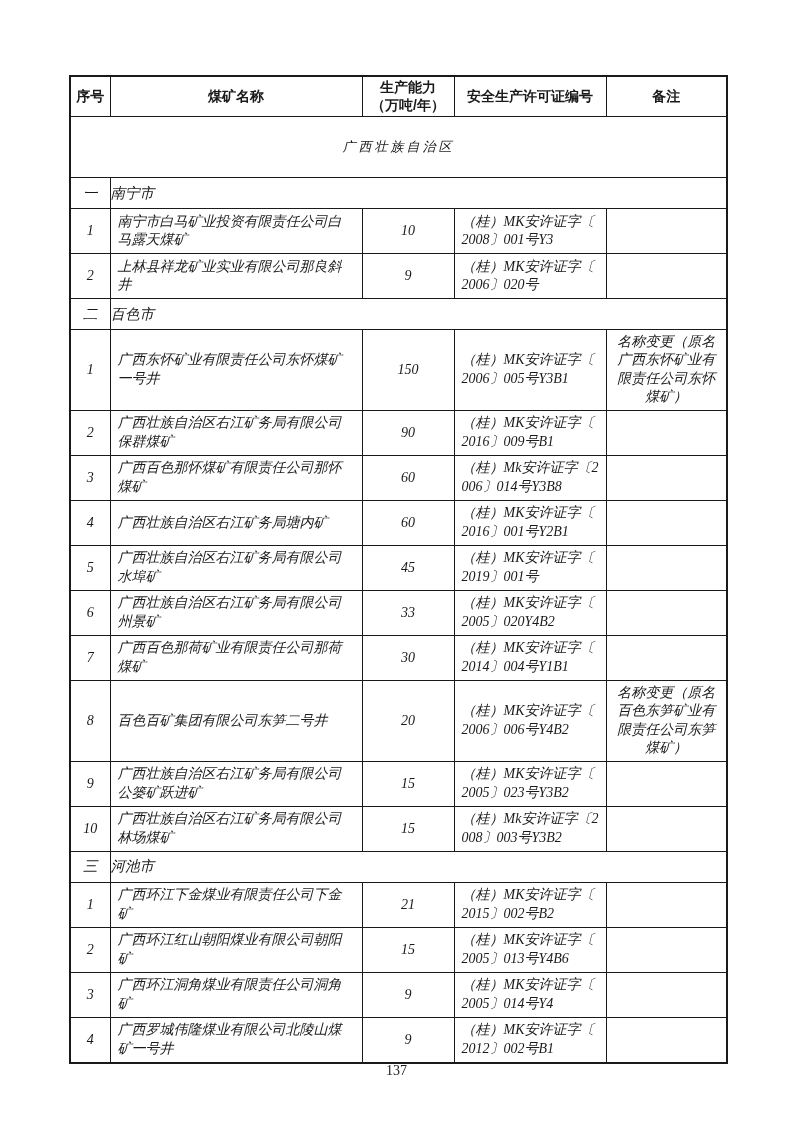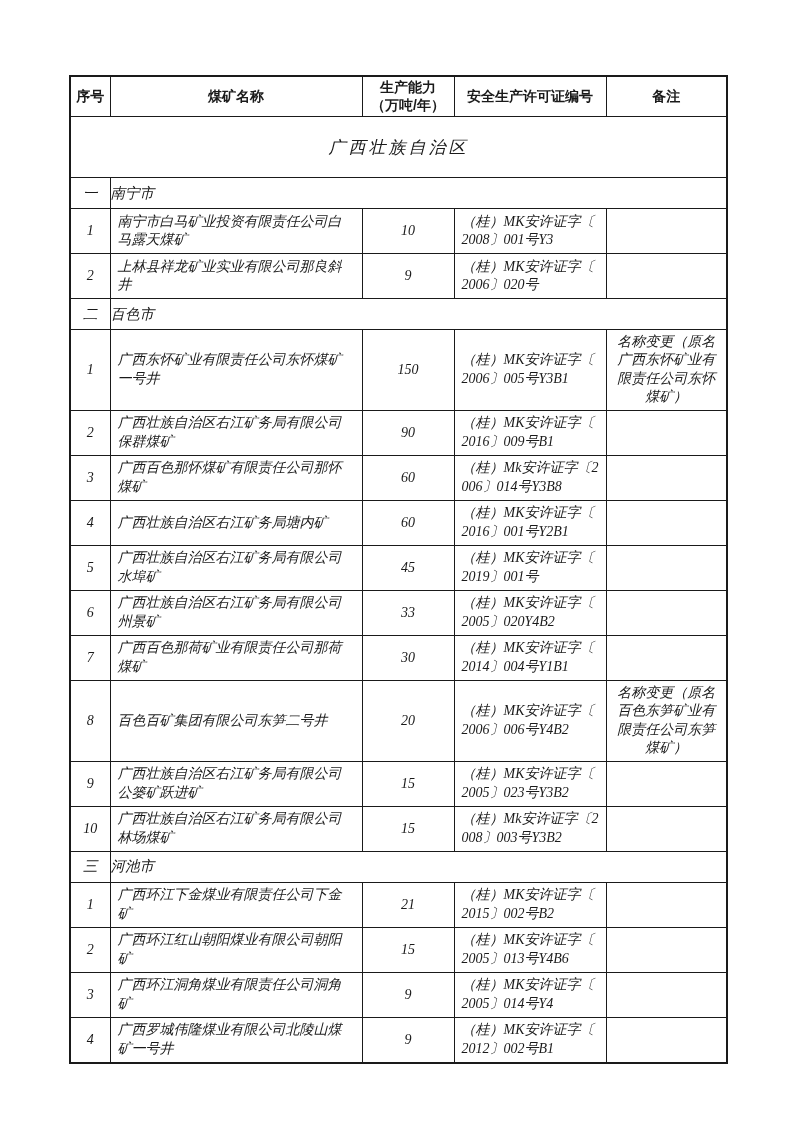--- a/index.html
+++ b/index.html
@@ -39,21 +39,21 @@
     height: 37px;
     text-align: center;
     padding: 1px 2px;
     line-height: 1.25;
   }
   th.h-capacity { white-space: pre-line; margin-top: 39px; }
   
   td.region-cell {
     height: 56px;
     text-align: center;
-    font-size: 17px;
+    font-size: 13px;
     letter-spacing: 3px;
     font-style: italic;
     padding: 2px;
   }
   
   tr.section-row td {
     height: 28px;
     font-size: 14.5px;
     font-style: italic;
   }
@@ -260,14 +260,15 @@
         <tr class="mine-row">
           <td class="c-index">4</td>
           <td class="c-name">广西罗城伟隆煤业有限公司北陵山煤矿一号井</td>
           <td class="c-cap">9</td>
           <td class="c-lic">（桂）MK安许证字〔2012〕002号B1</td>
           <td class="c-rem"></td>
         </tr>
       </tbody>
   </table>
 
+  <div class="page-number">137</div>
 
 </div>
 
 </body></html>

